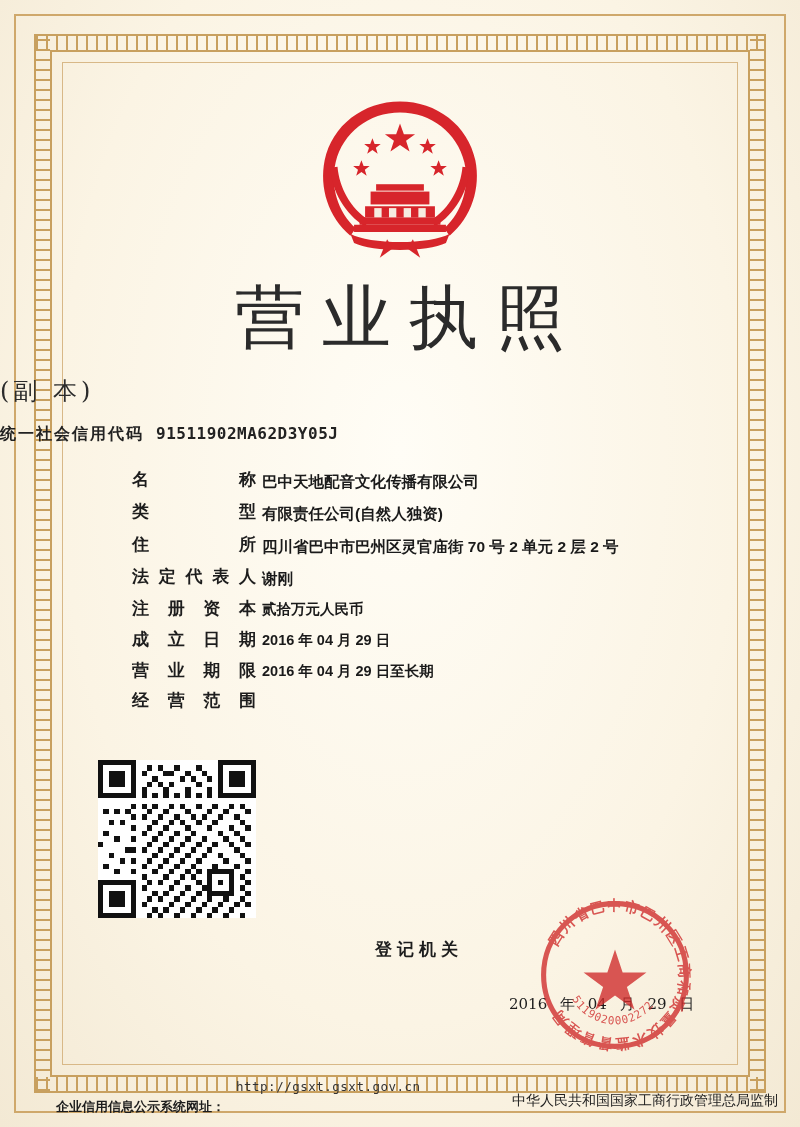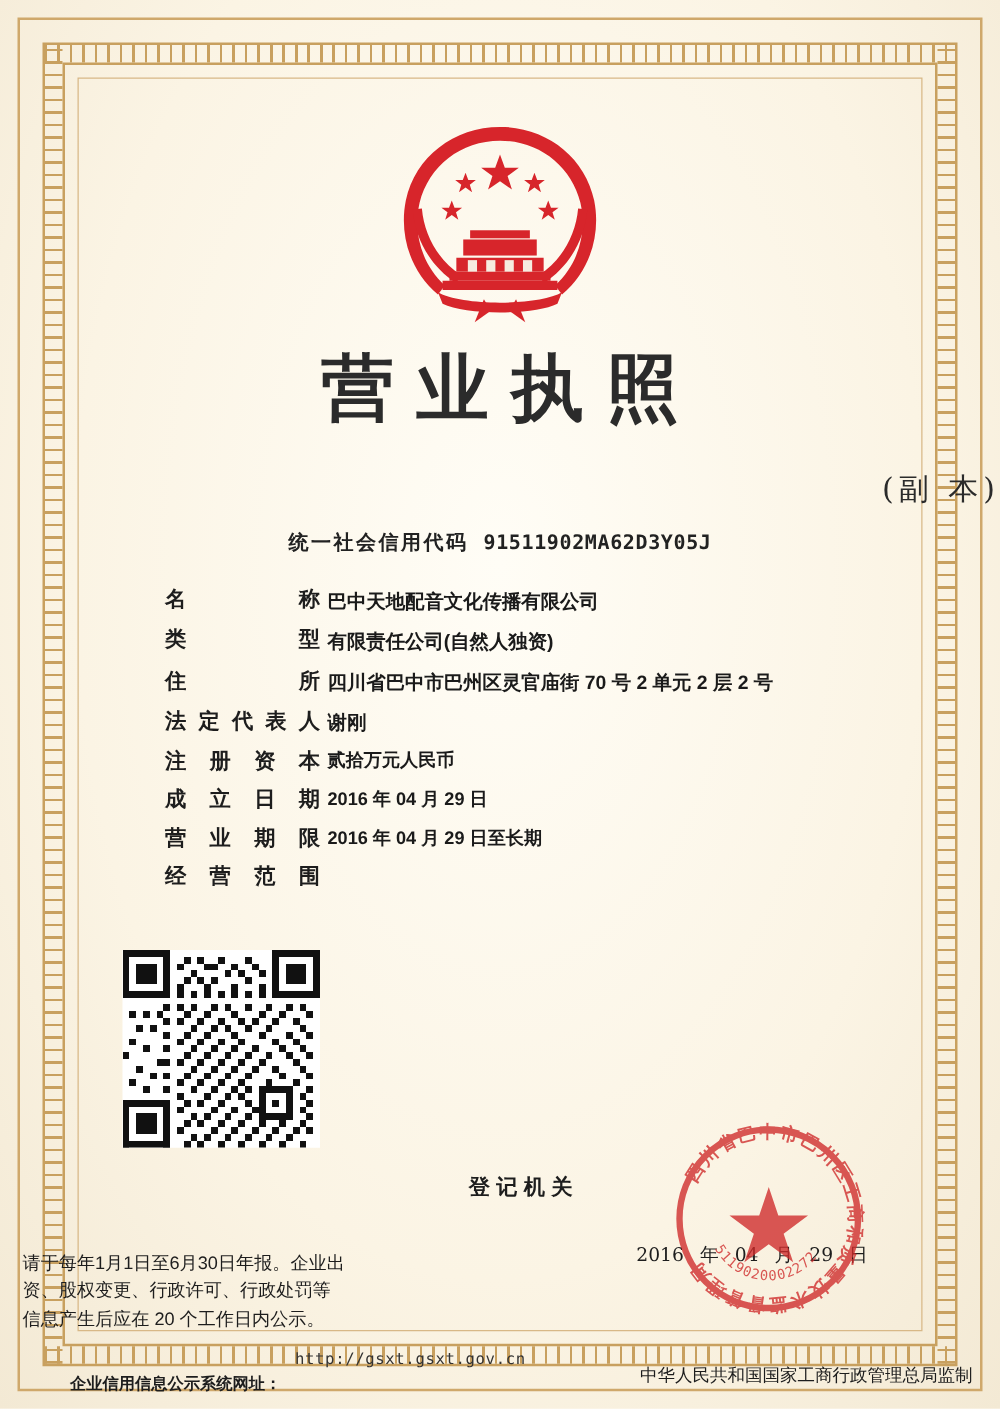--- a/index.html
+++ b/index.html
@@ -59,41 +59,41 @@
     height: 170px;
   }
 
   
   #title {
     position: absolute;
     top: 272px;
     left: 0; right: 0;
     text-align: center;
     font-family: "DejaVu Serif", serif;
-    font-size: 58px;
-    font-weight: bold;
+    font-size: 69px;
+    font-weight: normal;
     letter-spacing: 18px;
     color: #2b2b2b;
     text-indent: 18px;
   }
   #subtitle {
     position: absolute;
     top: 375px;
     left: 0; right: 0;
-    text-align: right;
+    text-align: left;
     font-family: "DejaVu Serif", serif;
     font-size: 24px;
     color: #2b2b2b;
     letter-spacing: 4px;
   }
   #credit-row {
     position: absolute;
     top: 424px;
     left: 0; right: 0;
-    text-align: center;
+    text-align: left;
     font-size: 16px;
     color: #222;
     font-weight: bold;
   }
   #credit-row .code-label { letter-spacing: 2px; }
   #credit-row .code-value {
     font-family: "DejaVu Sans Mono", monospace;
     letter-spacing: 0.5px;
     margin-left: 12px;
     font-weight: bold;
@@ -584,18 +584,17 @@
     <text font-size="17" fill="#cf2a2a" font-family="'Liberation Serif', serif" font-weight="bold" letter-spacing="2.2">
       <textPath href="#sealArc" startOffset="7%">四川省巴中市巴州区工商和质量技术监督管理局</textPath>
     </text>
     <polygon fill="#cf2a2a" points="100,70 109,97 137,97 114,114 123,141 100,124 77,141 86,114 63,97 91,97"></polygon>
     <text font-size="13" fill="#cf2a2a" font-family="'DejaVu Sans Mono', monospace" letter-spacing="1">
       <textPath href="#sealArcBottom" startOffset="16%">5119020002272</textPath>
     </text>
   </svg>
 
 
-  <div id="footer-left">请于每年1月1日至6月30日年报。企业出资、股权变更、行政许可、行政处罚等信息产生后应在 20 个工作日内公示。</div>
   <div id="footer-url-label">企业信用信息公示系统网址：</div>
   <div id="footer-url">http://gsxt.gsxt.gov.cn</div>
   <div id="footer-right">中华人民共和国国家工商行政管理总局监制</div>
 
 </div>
 
 </body></html>

